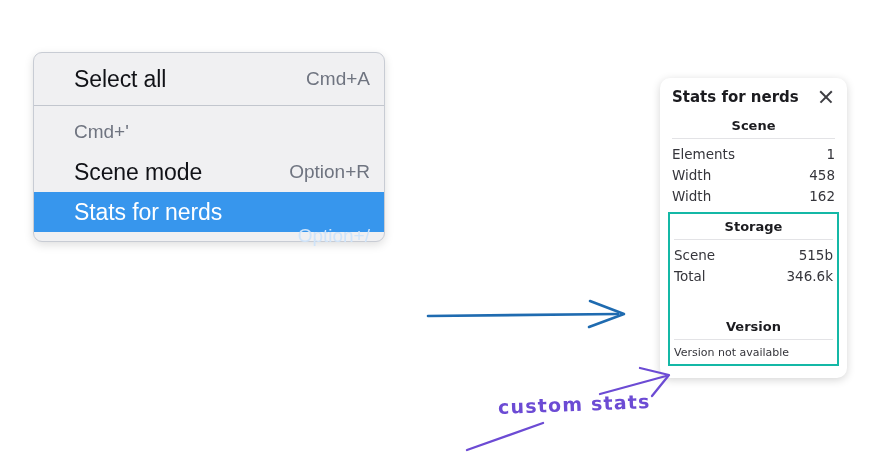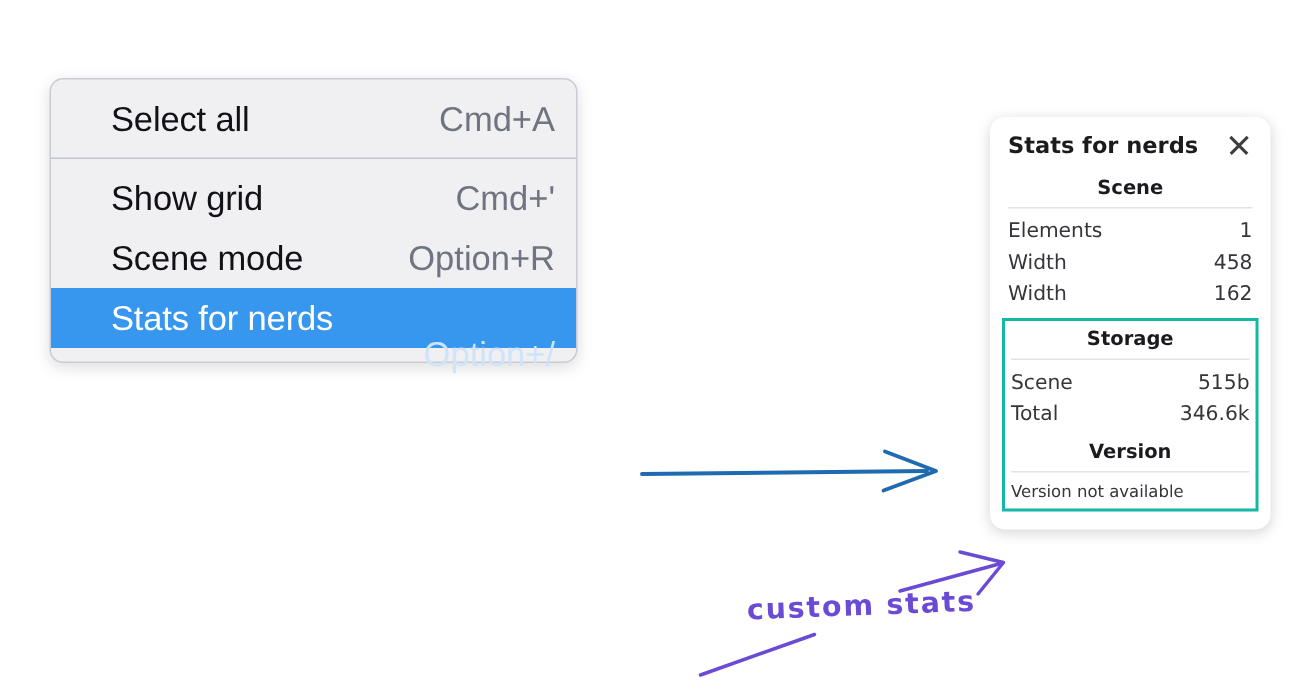--- a/index.html
+++ b/index.html
@@ -52,21 +52,21 @@
     box-sizing: border-box;
     cursor: default;
   }
   .menu-item .label {
     font-size: 23px;
     color: #111217;
     letter-spacing: -0.1px;
     white-space: nowrap;
   }
   .menu-item .shortcut {
-    font-size: 23px;
+    font-size: 19px;
     color: #6f7480;
     white-space: nowrap;
   }
   .menu-item.highlighted {
     background: #3796ed;
   }
   .menu-item.highlighted .label { color: #ffffff; }
   .menu-item.highlighted .shortcut { color: #cfe4fa; margin-top: 48px; }
 
   
@@ -183,21 +183,20 @@
       <div class="menu-item">
         <span class="label">Select all</span>
         <span class="shortcut">Cmd+A</span>
       </div>
     </div>
 
     <div class="menu-sep"></div>
 
     <div class="menu-group">
       <div class="menu-item">
-        <span class="label">Show grid</span>
         <span class="shortcut">Cmd+'</span>
       </div>
       <div class="menu-item">
         <span class="label">Scene mode</span>
         <span class="shortcut">Option+R</span>
       </div>
       <div class="menu-item highlighted">
         <span class="label">Stats for nerds</span>
         <span class="shortcut">Option+/</span>
       </div>
@@ -233,21 +232,21 @@
 
       <div class="stat-row">
         <span class="k">Scene</span>
         <span class="v">515b</span>
       </div>
       <div class="stat-row">
         <span class="k">Total</span>
         <span class="v">346.6k</span>
       </div>
 
-      <div class="section-title" style="padding-top:8px;">Version</div>
+      <div class="section-title" style="padding-top:8px;margin-top:25px;">Version</div>
       <div class="hr-light"></div>
       <div class="version-line">Version not available</div>
     </div>
   </div>
 
   <svg class="anno-svg" viewBox="0 0 873 461" xmlns="http://www.w3.org/2000/svg">
 
     <g>
       <path d="M428 316 L618 314" stroke="#1f6bb0" stroke-width="2.6" fill="none" stroke-linecap="round"></path>
       <path d="M590 301 L624 314 L589 327" stroke="#1f6bb0" stroke-width="2.6" fill="none" stroke-linecap="round" stroke-linejoin="round"></path>

